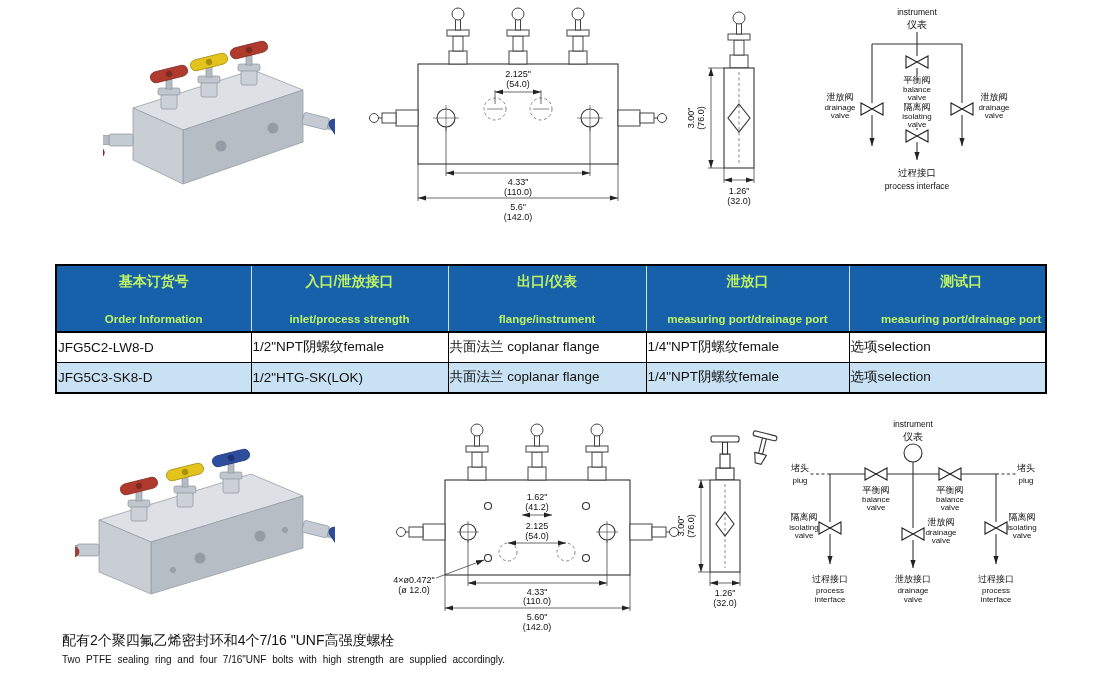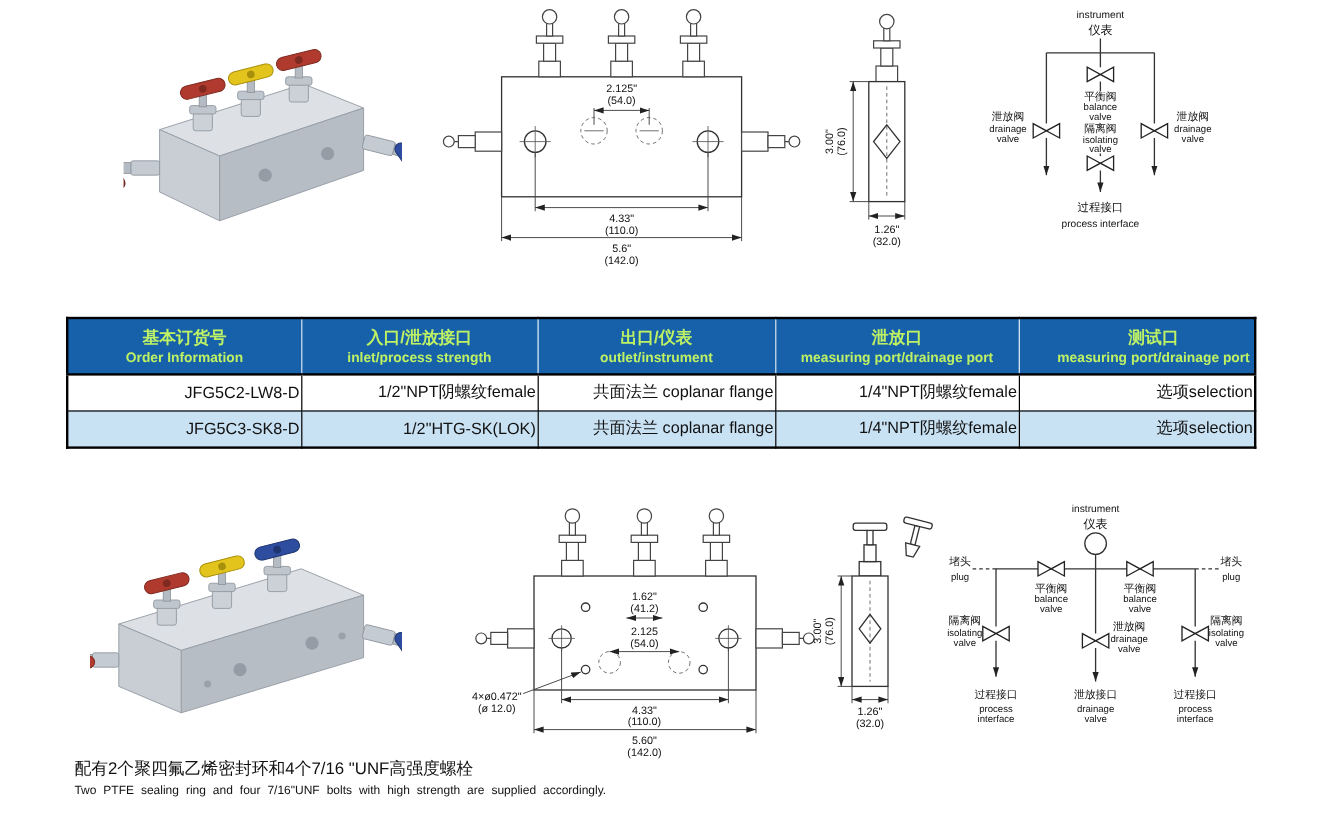--- a/index.html
+++ b/index.html
@@ -6,22 +6,22 @@
   body{width:1101px;height:695px;background:#ffffff;font-family:"Liberation Sans",sans-serif;
        position:relative;overflow:hidden;color:#111;}
   .abs{position:absolute;}
 
   
   table.spec{border-collapse:collapse;table-layout:fixed;width:990px;border:2px solid #000;}
   table.spec th{background:#1661A9;color:#bef264;padding:6px 2px 5px;vertical-align:middle;
                 border-bottom:2px solid #000;border-right:1px solid #cfe0ef;}
   table.spec th:last-child{border-right:none;padding-left:30px;}
   table.spec th .zh{font-size:14px;font-weight:bold;line-height:1.4;}
-  table.spec th .en{font-size:11.5px;font-weight:bold;line-height:1.25;}
-  table.spec td{border:1px solid #000;text-align:right;font-size:13.5px;height:27px;background:#fff;}
+  table.spec th .en{font-size:11.5px;font-weight:bold;line-height:1.25;margin-top:20px;}
+  table.spec td{border:1px solid #000;text-align:left;font-size:13.5px;height:27px;background:#fff;}
   table.spec tr.alt td{background:#C9E2F3;}
 
   
   svg text{font-family:"Liberation Sans",sans-serif;fill:#111;text-anchor:middle;}
   .t8{font-size:8px;}
   .t85{font-size:8.5px;}
   .t9{font-size:9px;}
   .t95{font-size:9.5px;}
   .t10{font-size:10px;}
   .ln{stroke:#333;stroke-width:1.1;fill:none;}
@@ -221,21 +221,21 @@
         <th>
           <div class="zh">基本订货号</div>
           <div class="en">Order Information</div>
         </th>
         <th>
           <div class="zh">入口/泄放接口</div>
           <div class="en">inlet/process strength</div>
         </th>
         <th>
           <div class="zh">出口/仪表</div>
-          <div class="en">outlet/instrument</div>
+          <div class="en">flange/instrument</div>
         </th>
         <th>
           <div class="zh">泄放口</div>
           <div class="en">measuring port/drainage port</div>
         </th>
         <th>
           <div class="zh">测试口</div>
           <div class="en">measuring port/drainage port</div>
         </th>
       </tr>

